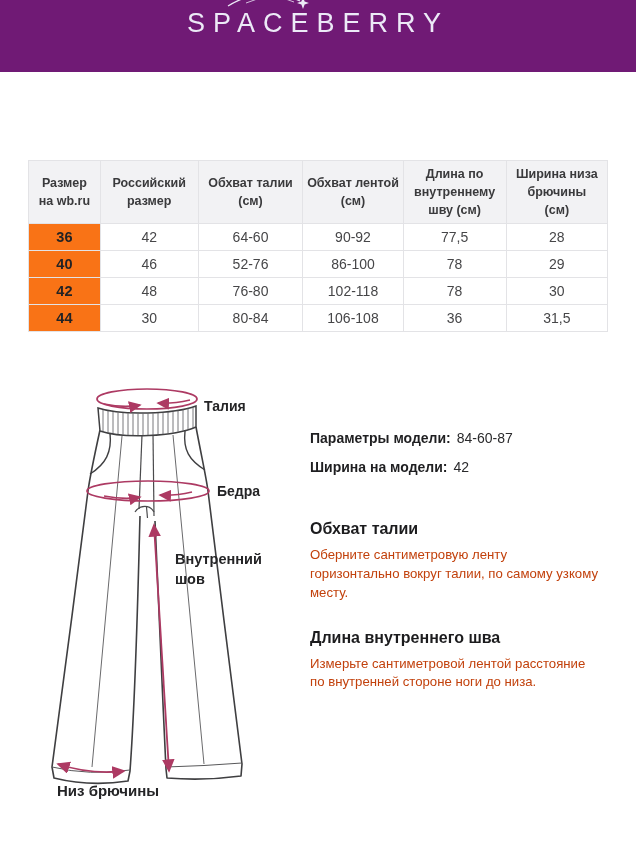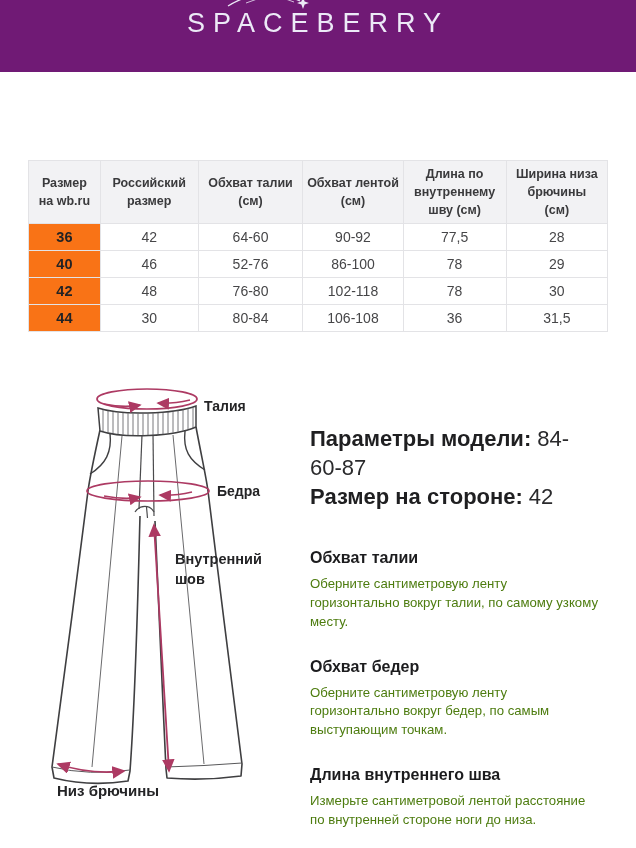--- a/index.html
+++ b/index.html
@@ -35,26 +35,26 @@
   .size-table tbody td {
     background:#ffffff; height:27px; font-size:14px; color:#464648;
   }
   .size-table tbody td:first-child {
     background:#f97316; font-weight:700; font-size:14.5px; color:#232325;
   }
   
   .bottom { display:flex; margin-top:52px; padding-left:26px; }
   .diagram-col { width:284px; flex:0 0 284px; }
   .info-col { flex:1; padding:40px 26px 0 0; max-width:316px; }
-  .model-line { font-size:22px; line-height:29px; color:#1f1f21; }
+  .model-line { font-size:14px; line-height:29px; color:#1f1f21; }
   .model-line .lbl { font-weight:700; }
   .model-line .val { font-weight:400; margin-left:6px; color:#2a2a2c; }
   .section { margin-top:26px; }
   .section-title { font-size:16px; font-weight:700; color:#1c1c1e; }
-  .section-desc { margin-top:8px; font-size:13.2px; line-height:1.42; color:#4d7c0f; }
+  .section-desc { margin-top:8px; font-size:13.2px; line-height:1.42; color:#c2410c; }
   svg text { font-family:"Liberation Sans", sans-serif; }
 </style>
 </head>
 <body>
 
 <div class="brand-header">
   <div class="logo-wrap">
     <svg class="comet" viewBox="0 0 92 30">
       <path d="M4,18 Q40,-4 76,13" fill="none" stroke="#eceaf7" stroke-width="1.3"></path>
       <path d="M22,15 Q48,3 70,14" fill="none" stroke="#eceaf7" stroke-width="0.8"></path>
@@ -193,29 +193,25 @@
       <path d="M32,380 Q65,391 98,387" fill="none" stroke="#ad3a63" stroke-width="1.8" marker-start="url(#aS)" marker-end="url(#aE)"></path>
       <text x="31" y="412" font-size="15" font-weight="700" fill="#242426">Низ брючины</text>
     </svg>
   </div>
 
   <div class="info-col">
     <div class="model-line">
       <span class="lbl">Параметры модели:</span><span class="val">84-60-87</span>
     </div>
     <div class="model-line">
-      <span class="lbl">Размер на стороне:</span><span class="val">42</span>
+      <span class="lbl">Ширина на модели:</span><span class="val">42</span>
     </div>
 
     <div class="section" style="margin-top:38px">
       <div class="section-title">Обхват талии</div>
       <div class="section-desc">Оберните сантиметровую ленту горизонтально вокруг талии, по самому узкому месту.</div>
     </div>
     <div class="section">
-      <div class="section-title">Обхват бедер</div>
-      <div class="section-desc">Оберните сантиметровую ленту горизонтально вокруг бедер, по самым выступающим точкам.</div>
-    </div>
-    <div class="section">
       <div class="section-title">Длина внутреннего шва</div>
       <div class="section-desc">Измерьте сантиметровой лентой расстояние по внутренней стороне ноги до низа.</div>
     </div>
   </div>
 </div>
 
 </body></html>

